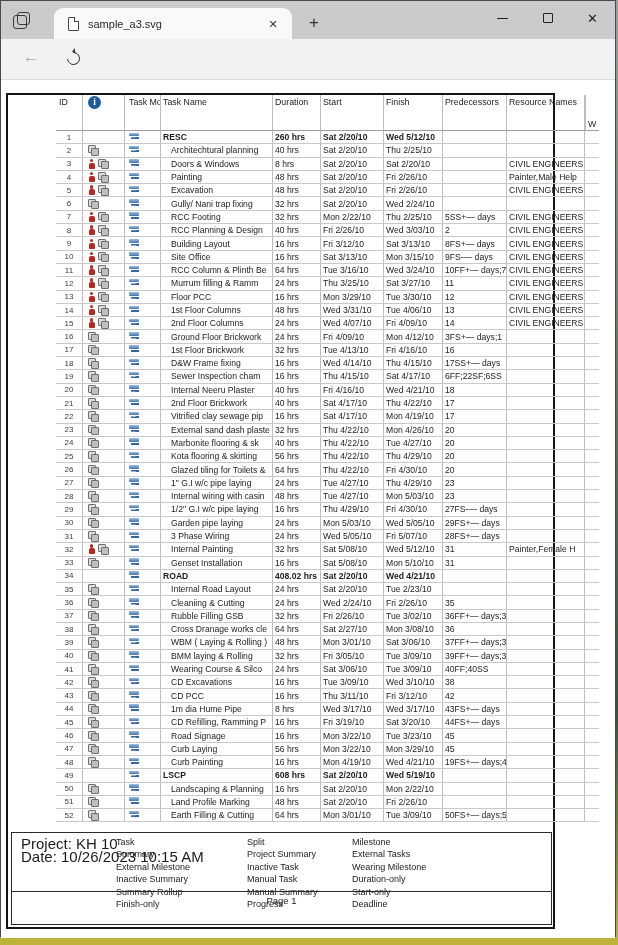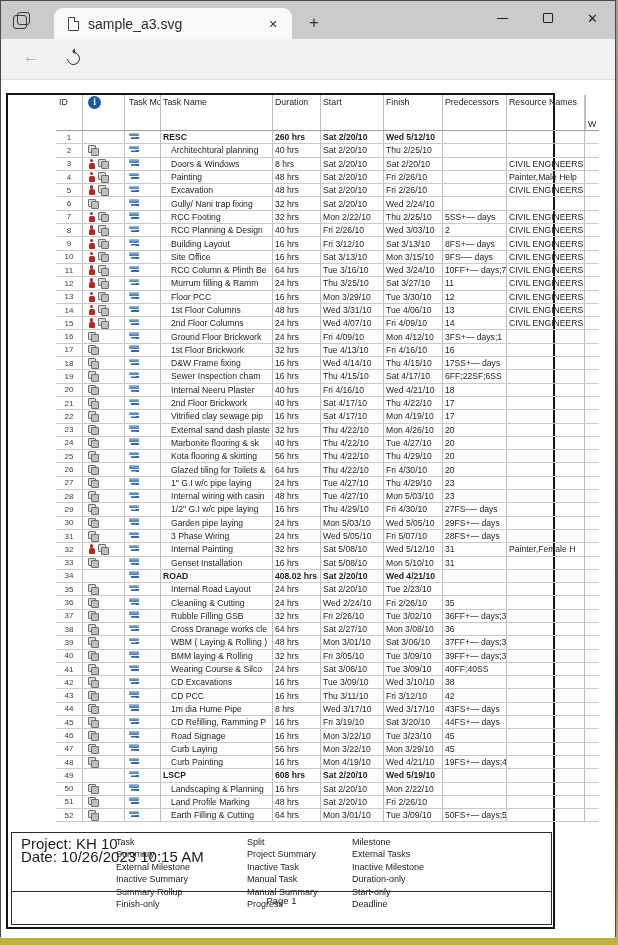--- a/index.html
+++ b/index.html
@@ -15,21 +15,21 @@
   .tabstrip { position:absolute; left:0; top:0; width:100%; height:38px; background:#cbcbcb; }
   .ws-icon { position:absolute; left:16px; top:11px; width:13px; height:13px;
     border:1.6px solid #3a3a3a; border-radius:3px; background:transparent; }
   .ws-icon:before { content:""; position:absolute; left:-5px; top:2px; width:12px; height:12px;
     border:1.6px solid #3a3a3a; border-radius:3px; }
   .tab { position:absolute; left:53px; top:7px; width:238px; height:31px; background:#f9f9f9;
     border-radius:9px 9px 0 0; display:flex; align-items:center; padding:0 10px 0 14px; }
   .file-icon { width:11px; height:14px; border:1.3px solid #444; border-radius:1px; background:#fff; position:relative; }
   .file-icon:after { content:""; position:absolute; right:-1px; top:-1px; width:4px; height:4px;
     background:#f9f9f9; border-left:1.3px solid #444; border-bottom:1.3px solid #444; }
-  .tab-label { font-size:14px; color:#2b2b2b; margin-left:9px; flex:1; white-space:nowrap; overflow:hidden; }
+  .tab-label { font-size:11px; color:#2b2b2b; margin-left:9px; flex:1; white-space:nowrap; overflow:hidden; }
   .tab-close { font-size:11px; color:#333; width:18px; height:18px; line-height:18px; text-align:center; border-radius:4px; }
   .newtab { position:absolute; left:303px; top:12px; font-size:17px; color:#333; width:20px; height:20px; line-height:19px; text-align:center; }
   .wincontrols { position:absolute; right:0; top:0; height:34px; display:flex; }
   .winbtn { width:45px; height:34px; display:flex; align-items:center; justify-content:center; }
   .min-glyph { width:11px; border-bottom:1.4px solid #222; }
   .max-glyph { width:10px; height:10px; border:1.3px solid #222; border-radius:1px; }
   .close-glyph { font-size:13px; color:#222; }
 
   
   .toolbar { position:absolute; left:0; top:38px; width:100%; height:41px; background:#f2f2f2; border-bottom:1px solid #dcdcdc; }
@@ -1139,21 +1139,21 @@
             <div>Split</div>
             <div>Project Summary</div>
             <div>Inactive Task</div>
             <div>Manual Task</div>
             <div>Manual Summary</div>
             <div>Progress</div>
           </div>
         <div class="legend-col lc3">
             <div>Milestone</div>
             <div>External Tasks</div>
-            <div>Inactive Milestone</div>
+            <div>Wearing Milestone</div>
             <div>Duration-only</div>
             <div>Start-only</div>
             <div>Deadline</div>
           </div>
         <div class="pagestrip">Page 1</div>
       </div>
 
     </div>
   </div>
 </div>

